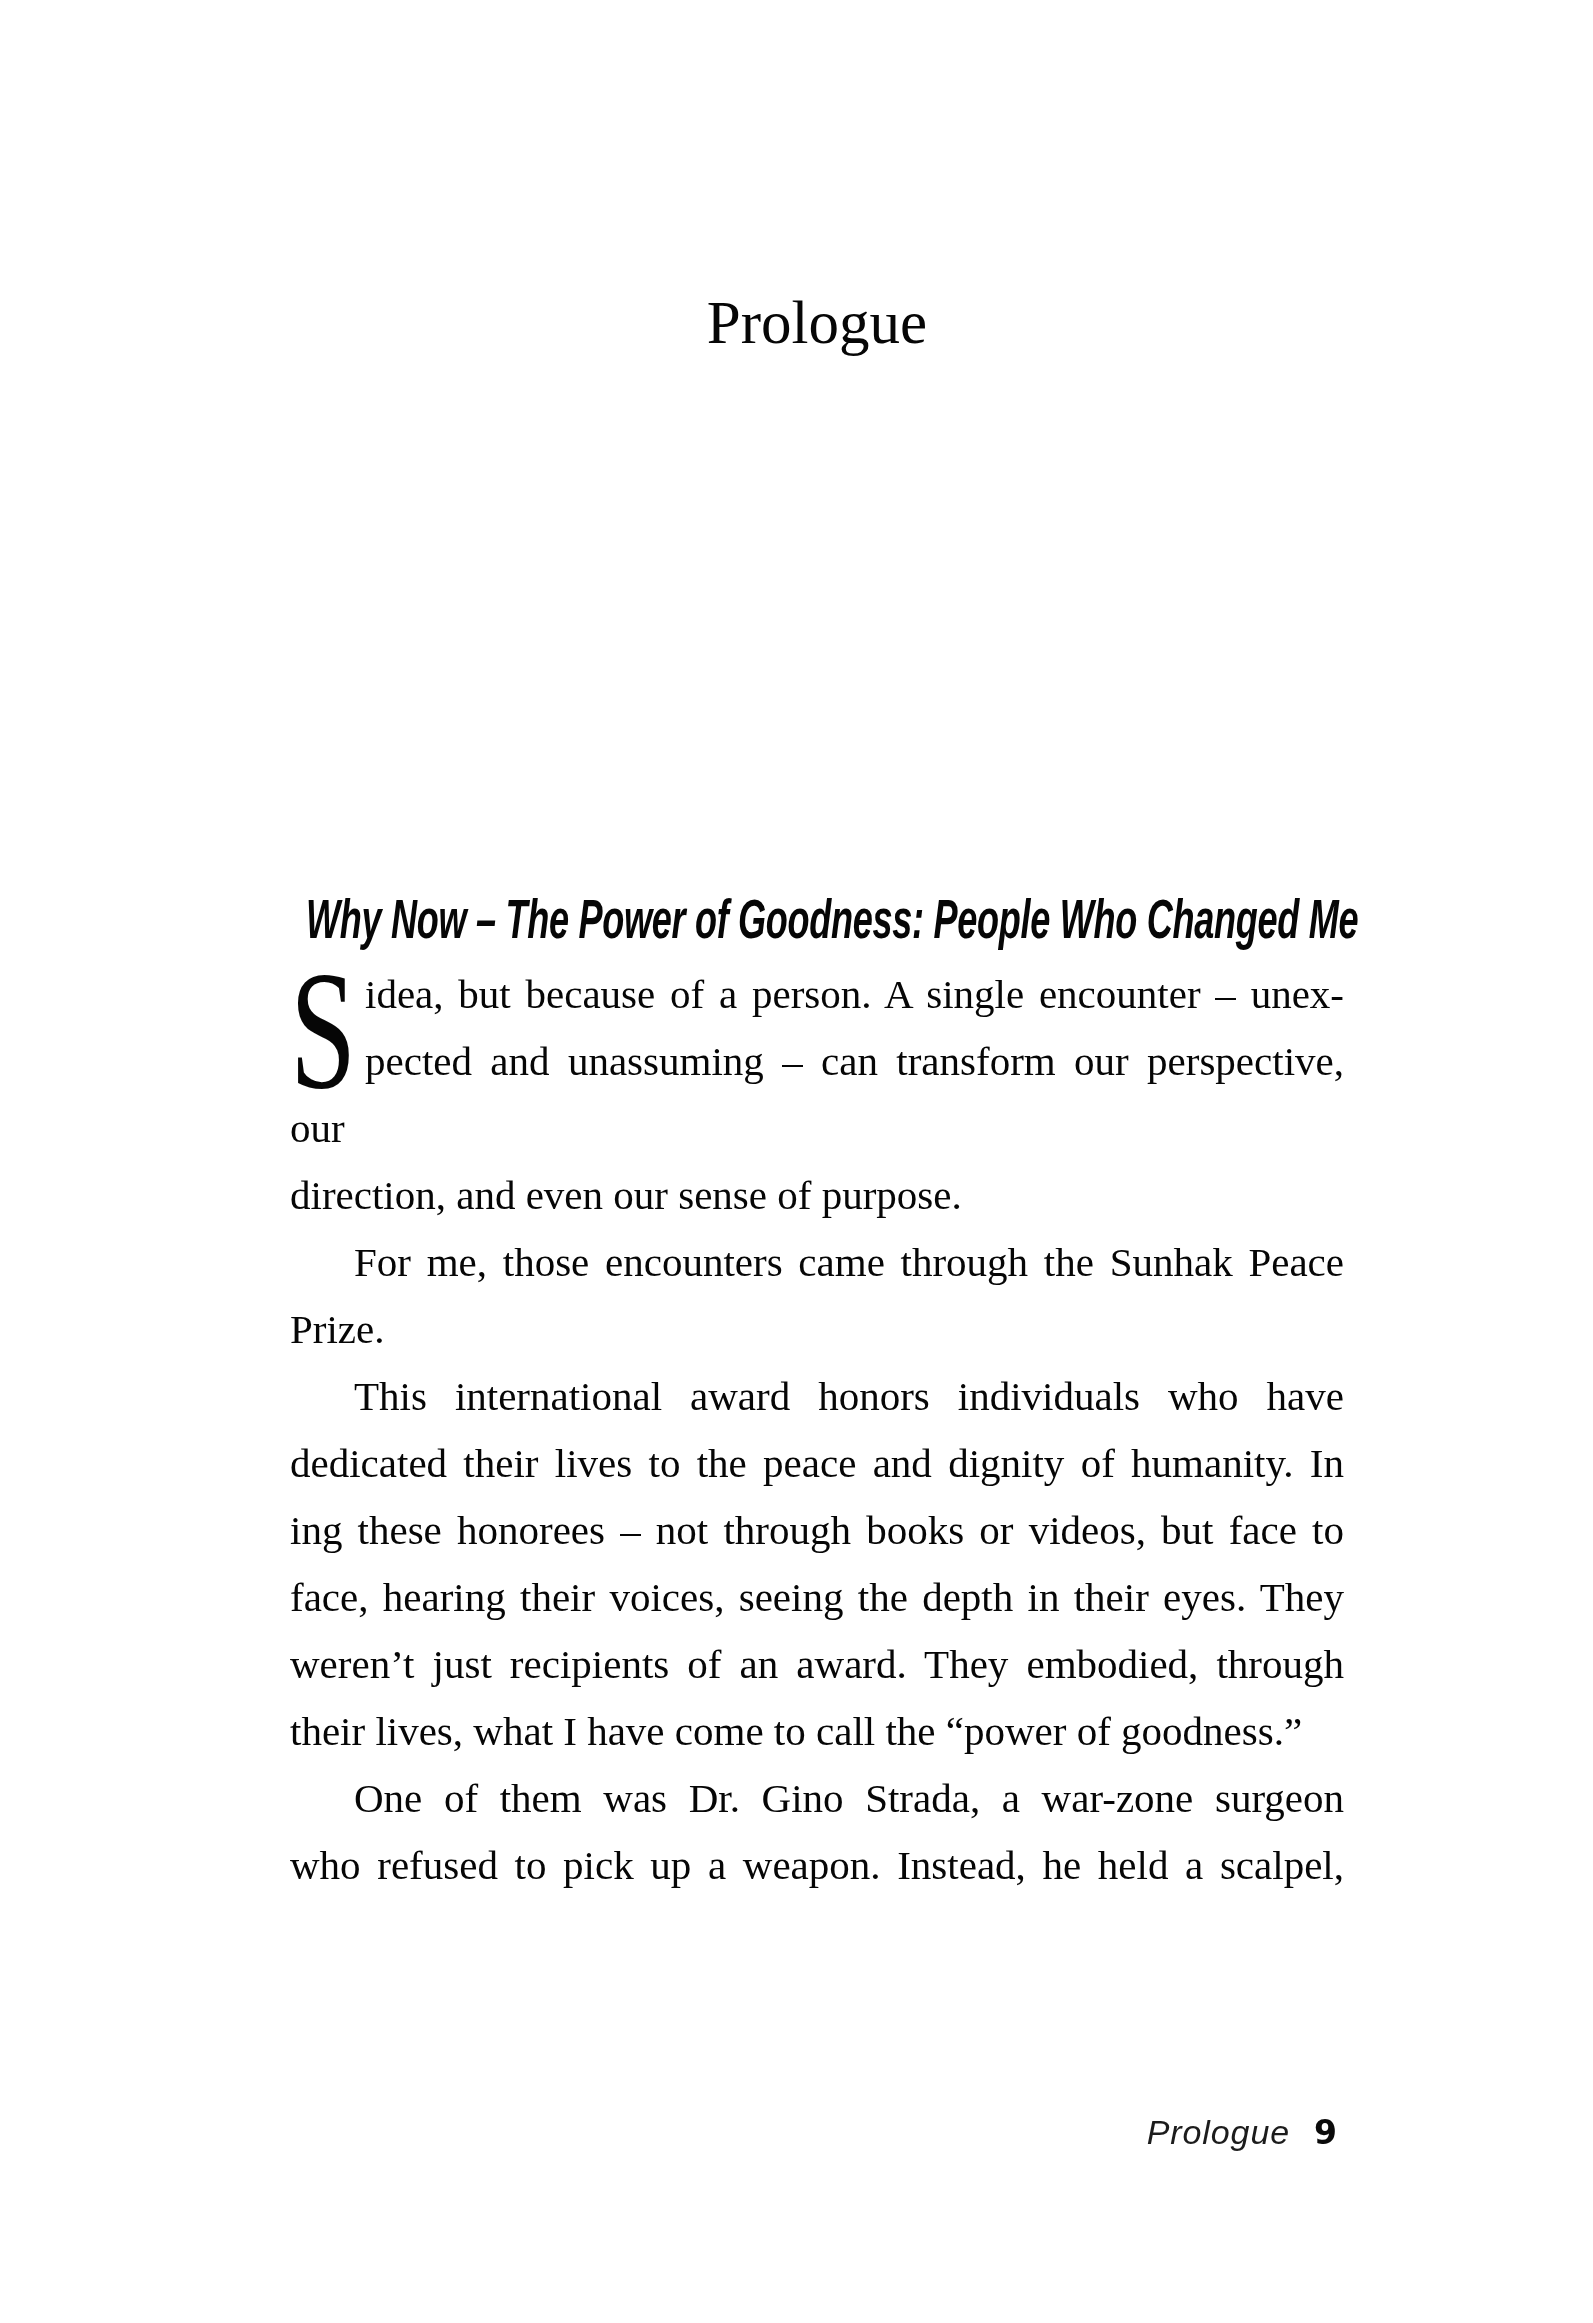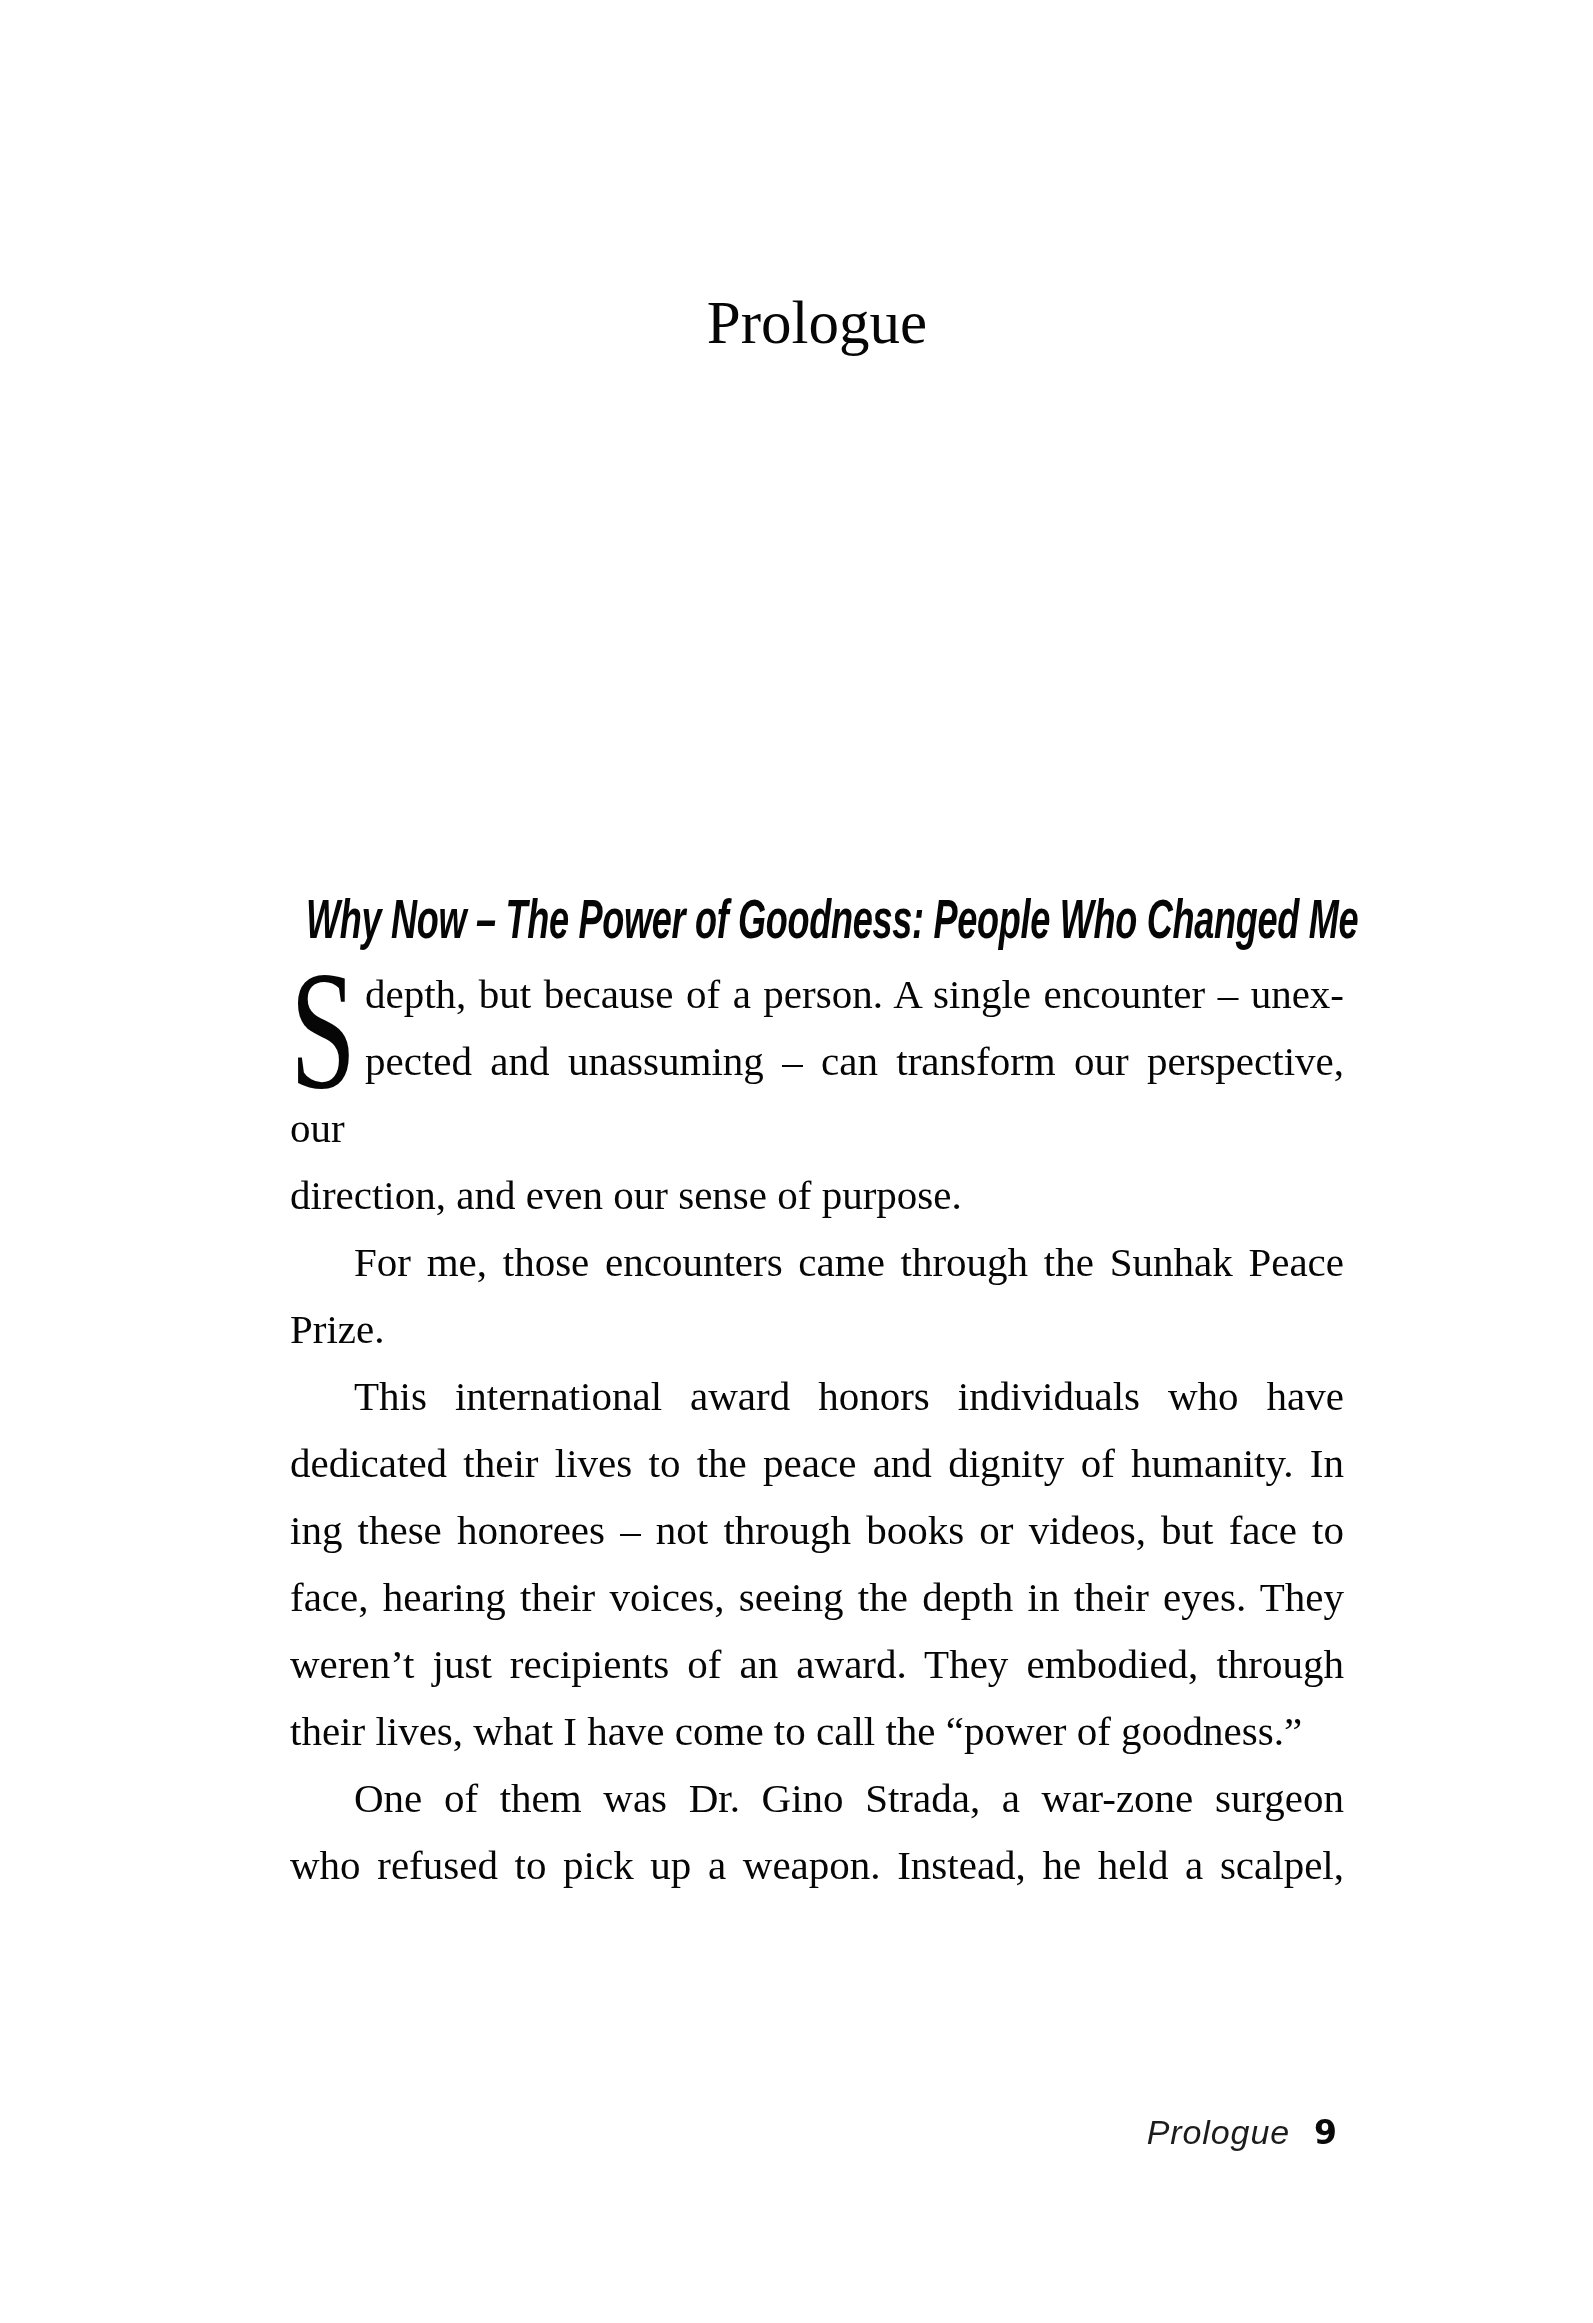--- a/index.html
+++ b/index.html
@@ -124,21 +124,21 @@
 
     <h2 class="section-heading">
       <span class="squeeze">Why Now – The Power of Goodness: People Who Changed Me</span>
     </h2>
 
     <div class="body-text" id="body-text">
         <div class="paragraph">
           <span class="dropcap">
             <span>S</span>
           </span>
-          <div class="pline">depth, but because of a person. A single encounter – unex-</div>
+          <div class="pline">idea, but because of a person. A single encounter – unex-</div>
           <div class="pline">pected and unassuming – can transform our perspective, our</div>
           <div class="pline par-last">direction, and even our sense of purpose.</div>
         </div>
         <div class="paragraph">
           <div class="pline indent">For me, those encounters came through the Sunhak Peace</div>
           <div class="pline par-last">Prize.</div>
         </div>
         <div class="paragraph">
           <div class="pline indent">This international award honors individuals who have</div>
           <div class="pline">dedicated their lives to the peace and dignity of humanity. In</div>

